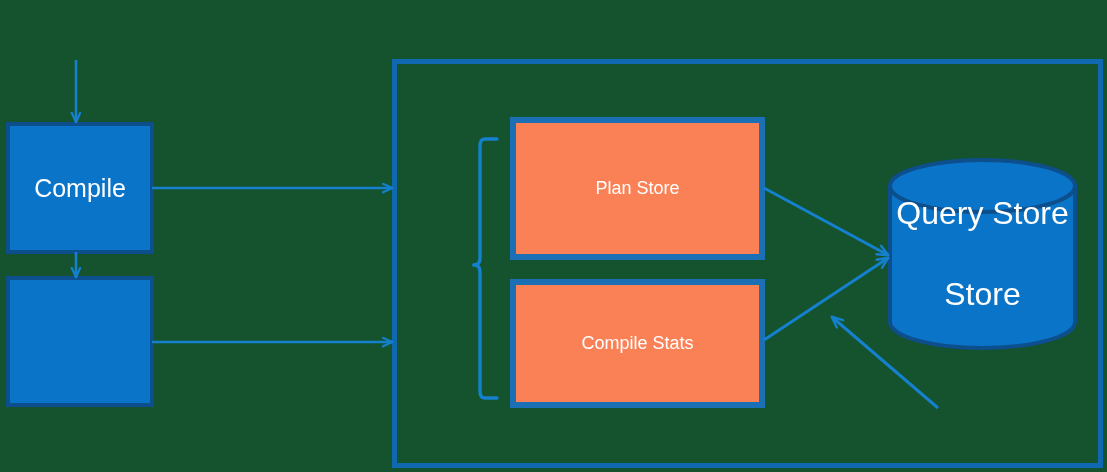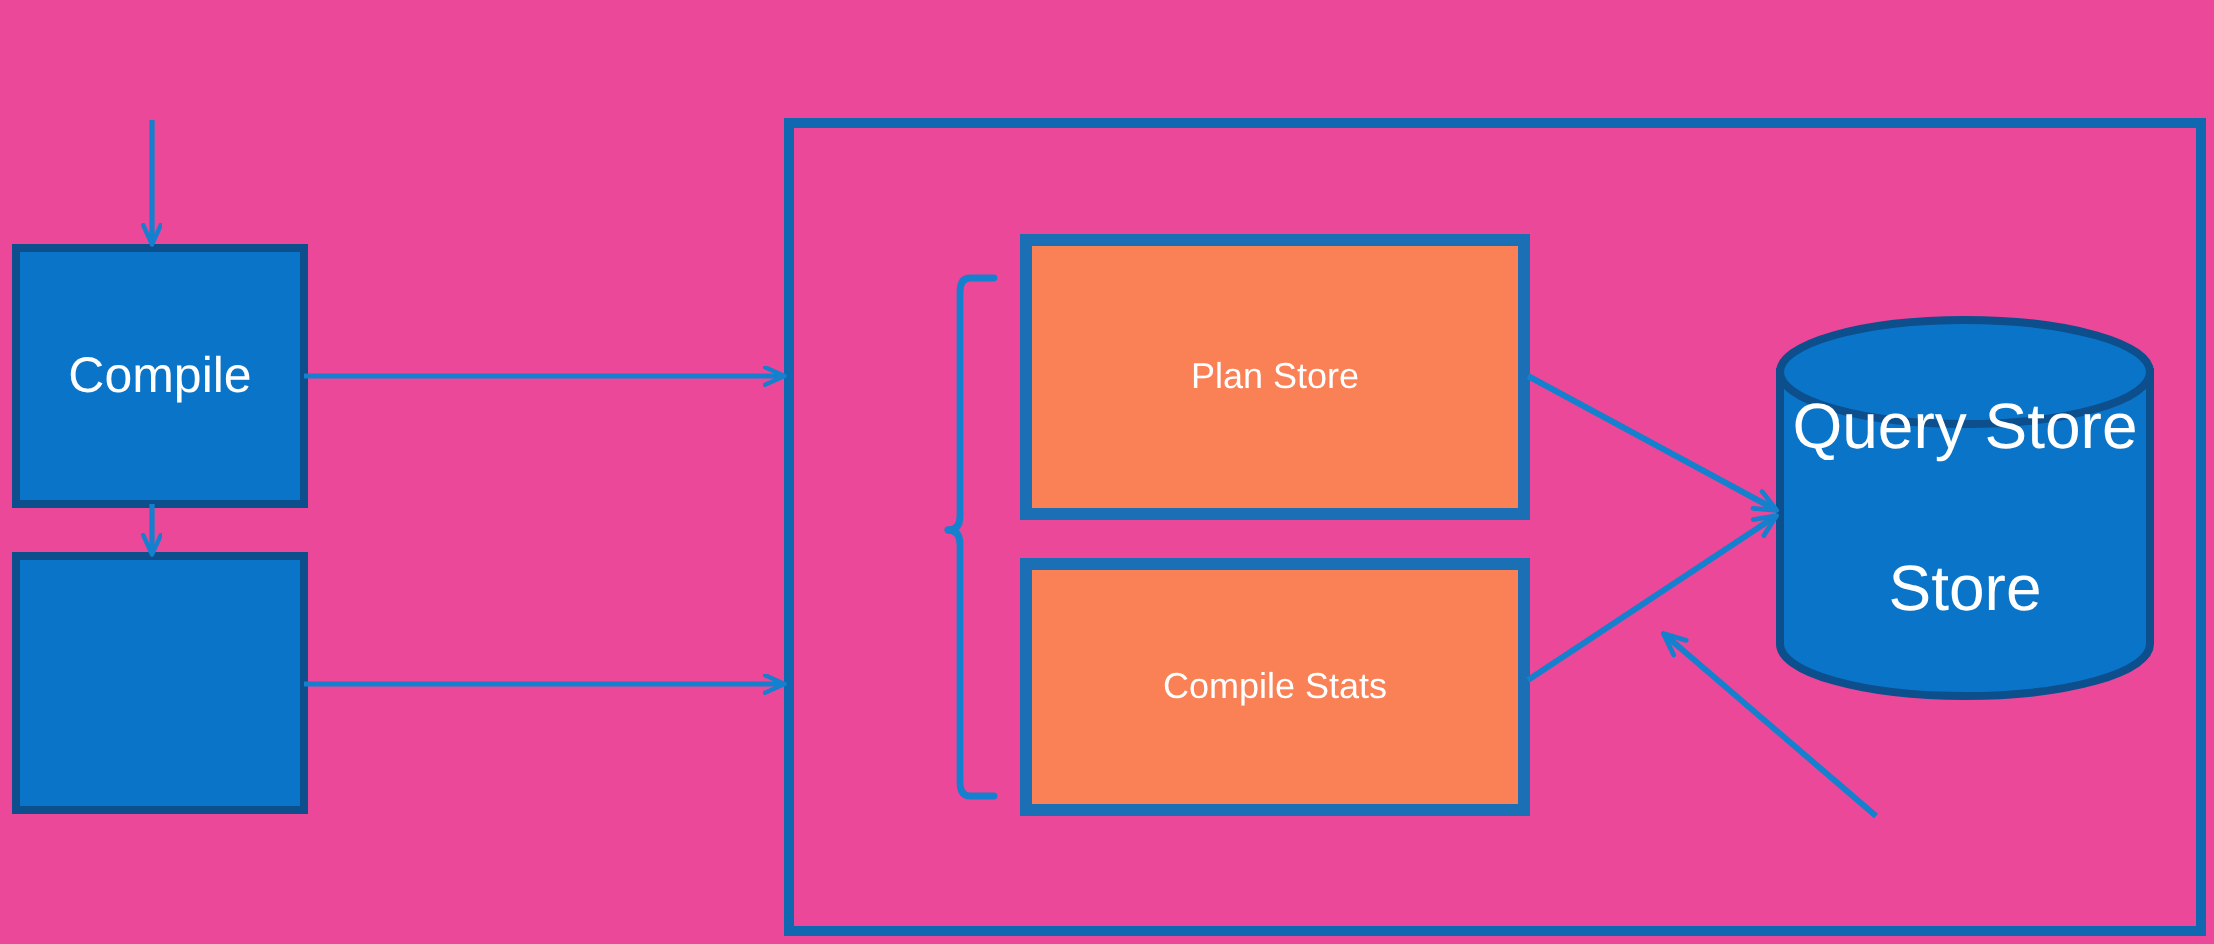--- a/index.html
+++ b/index.html
@@ -4,21 +4,21 @@
 <style>
   html, body {
     margin: 0;
     padding: 0;
     background: #000000;
   }
   #canvas {
     position: relative;
     width: 1107px;
     height: 472px;
-    background: #ec4899;
+    background: #14532d;
     overflow: hidden;
     font-family: "Liberation Sans", sans-serif;
   }
   #vector-layer {
     position: absolute;
     left: 0;
     top: 0;
     width: 1107px;
     height: 472px;
   }

